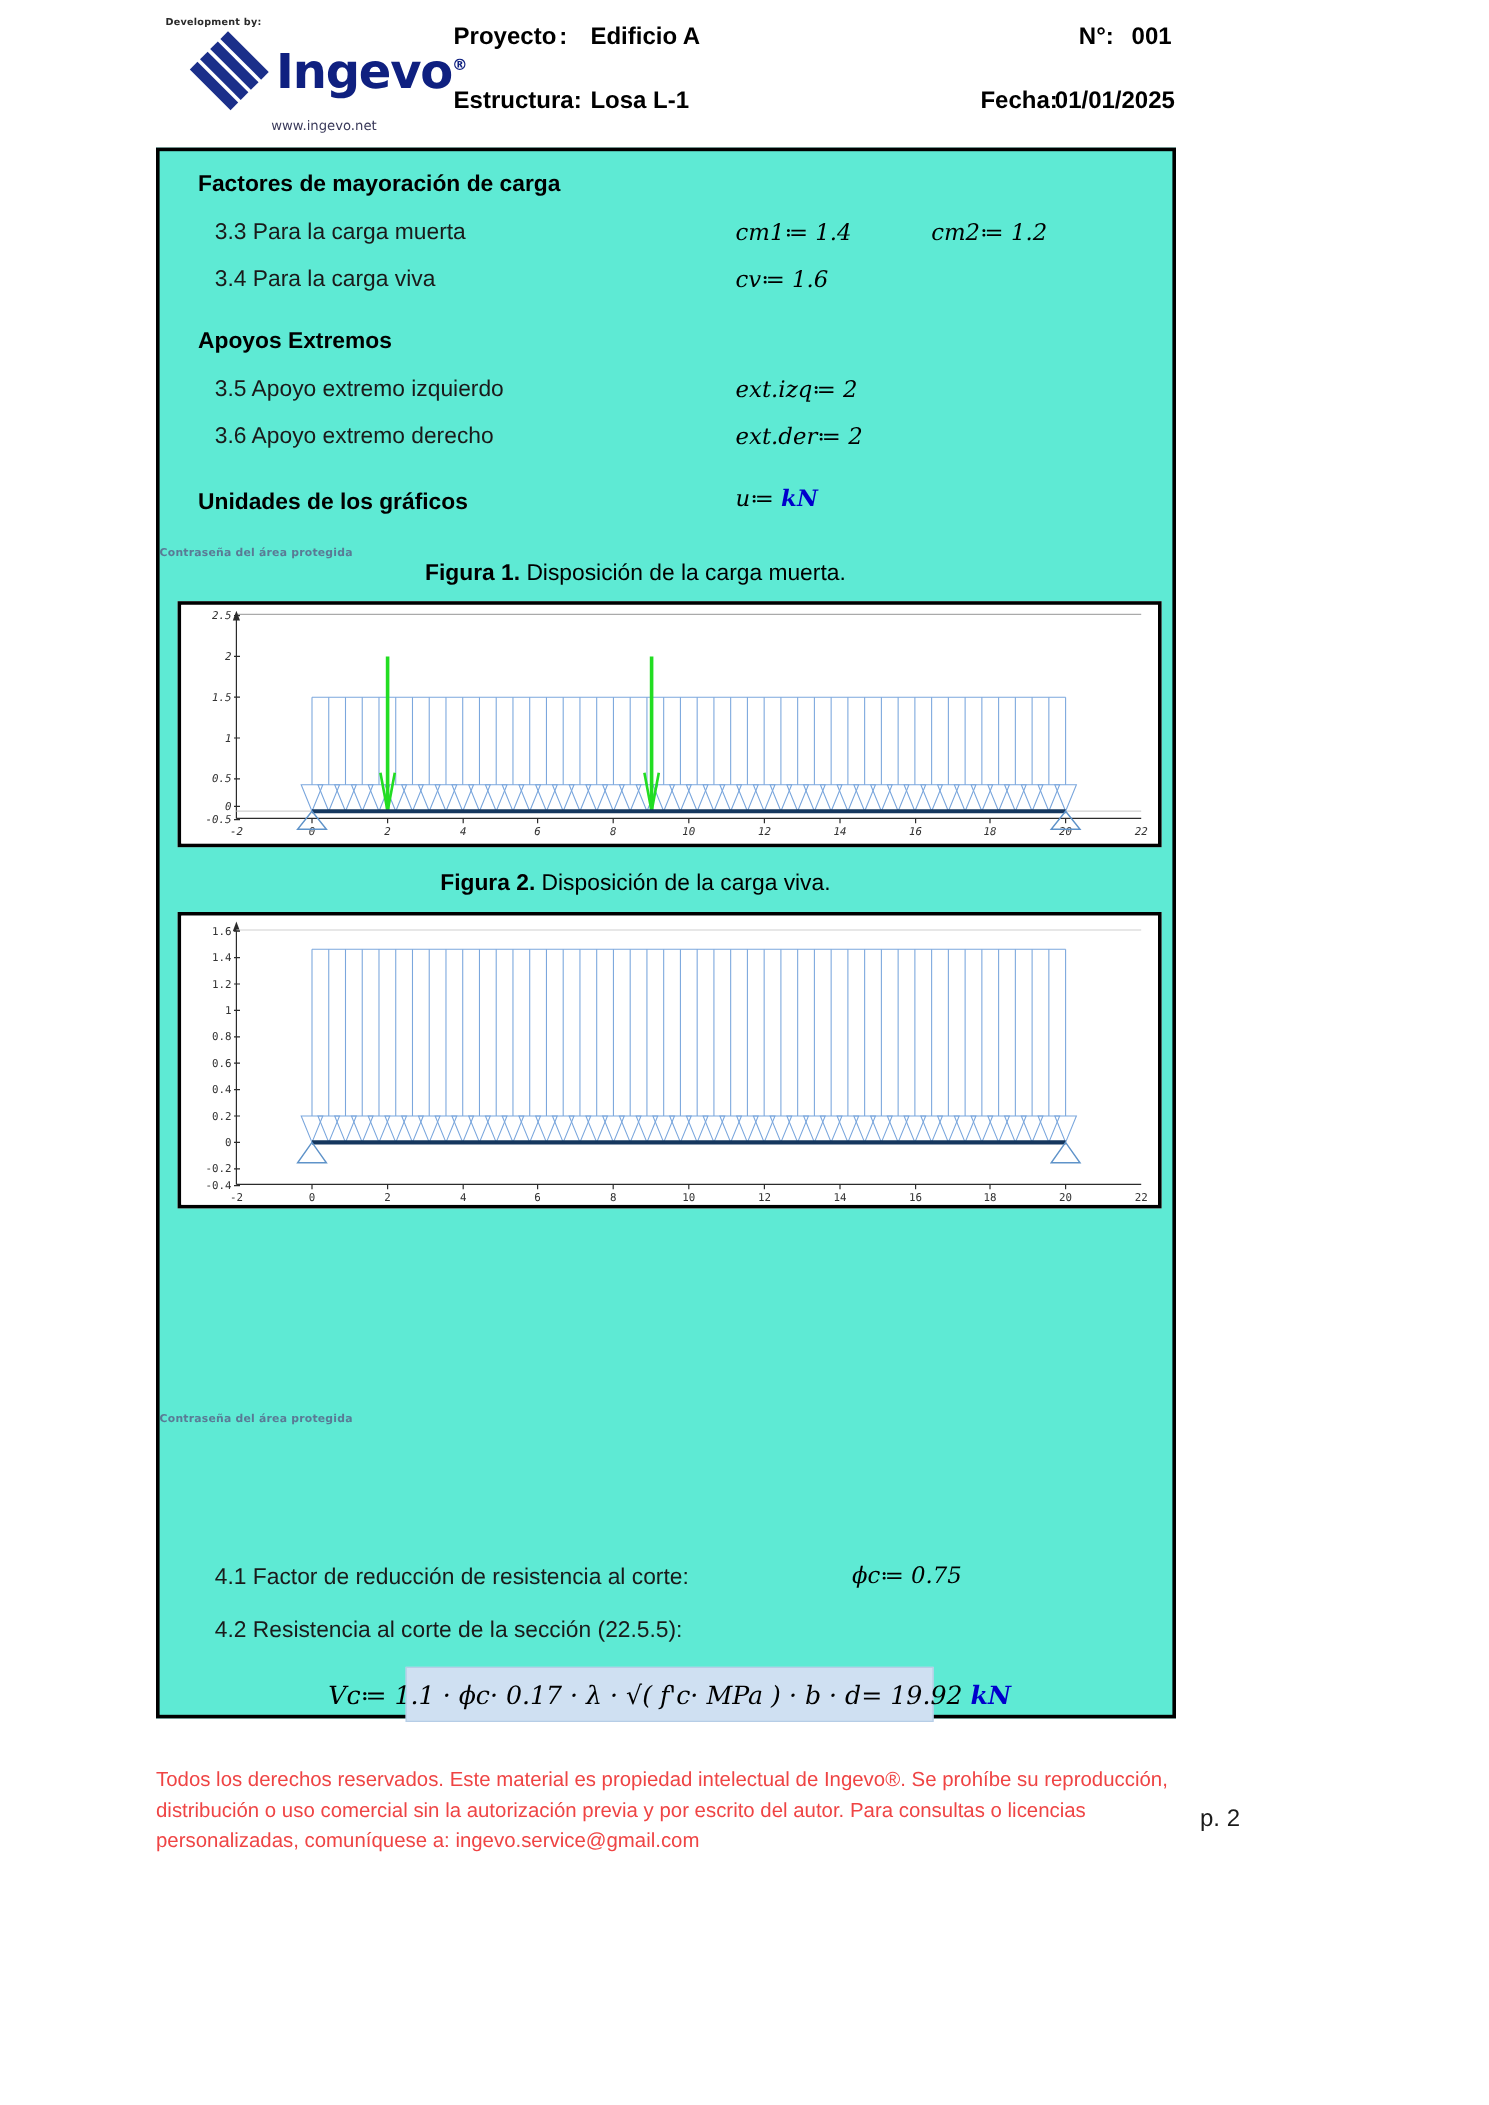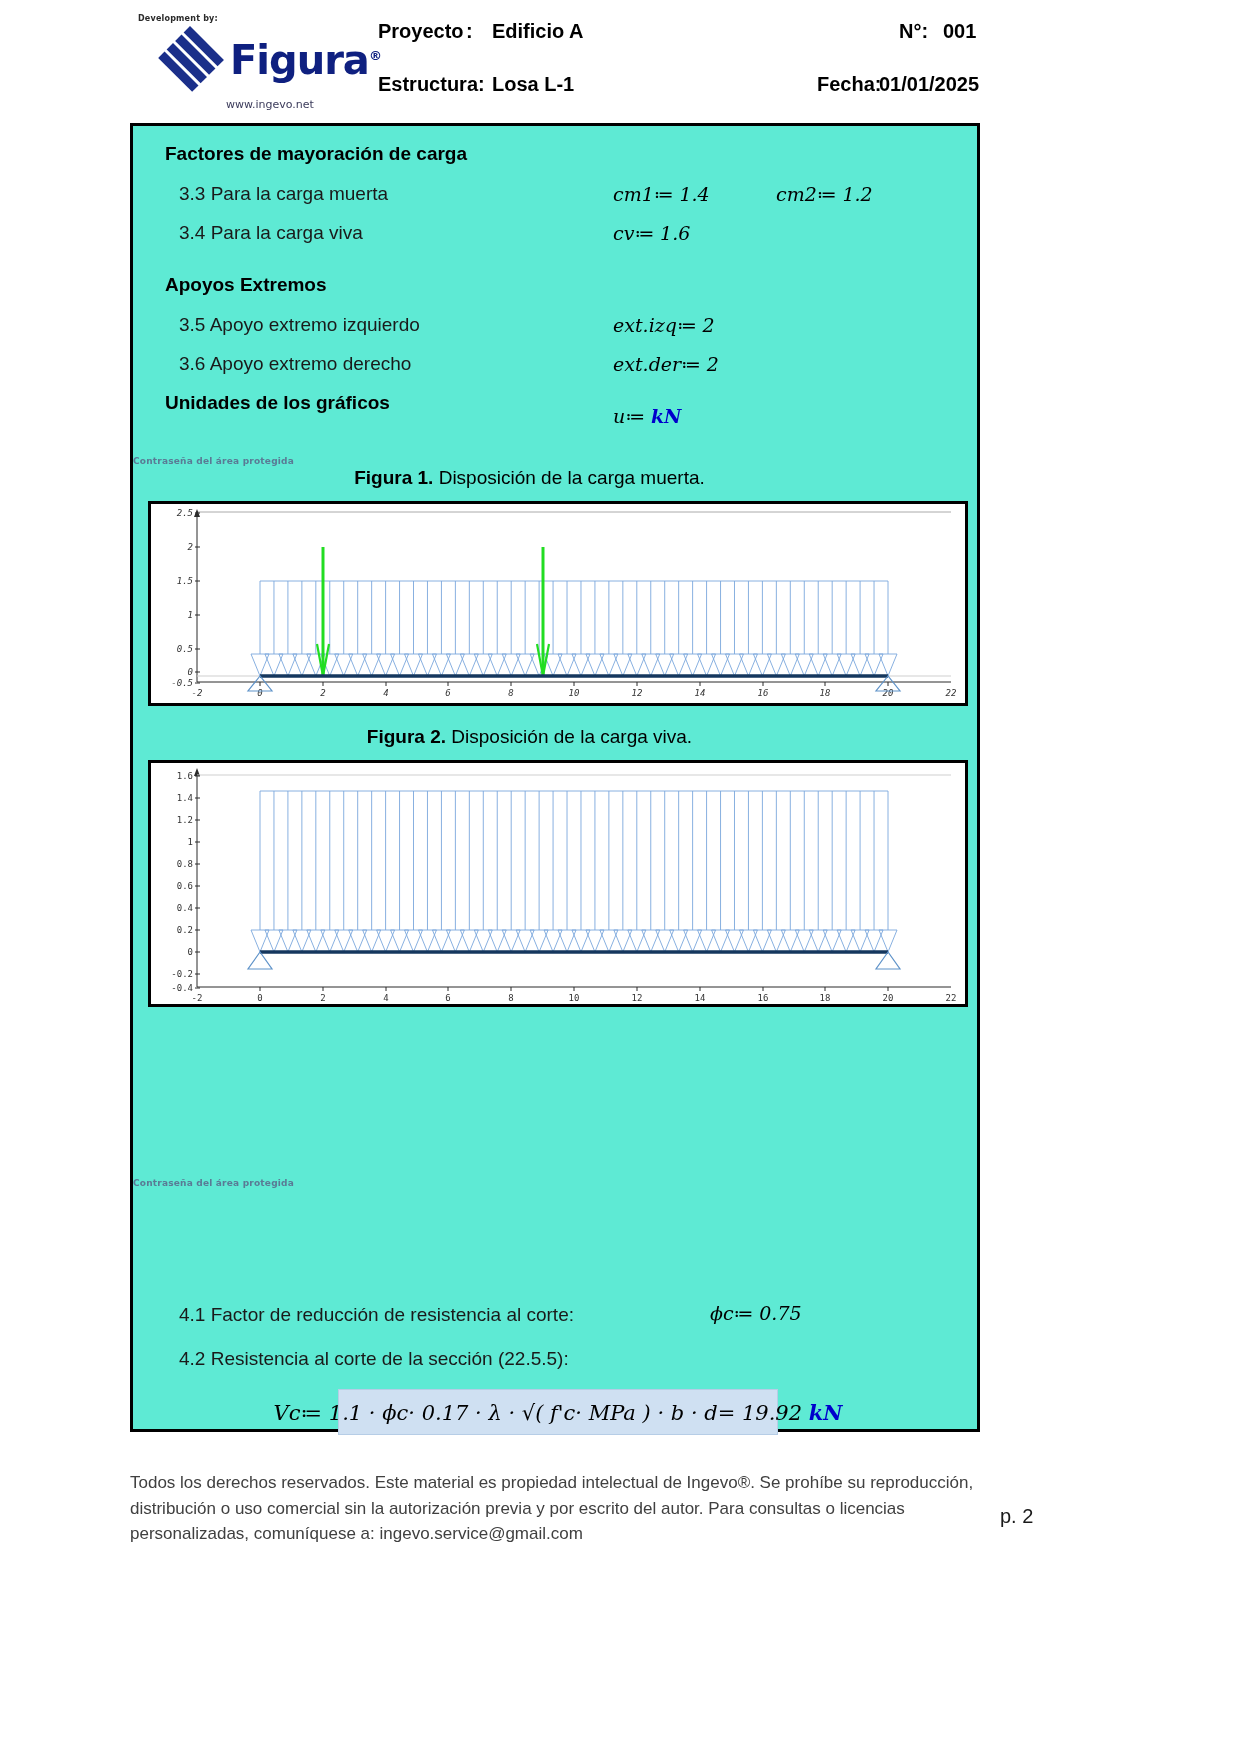--- a/index.html
+++ b/index.html
@@ -99,21 +99,21 @@
   }
   .formula-txt {
     font-family:"DejaVu Serif", serif; font-style:italic; font-size:21px;
     color:#000; white-space:nowrap;
   }
   .formula-txt .bluebold { color:#0000cc; font-weight:700; }
 
   
   .footer {
     position:absolute; left:130px; top:1470px; width:1000px;
-    font-size:17px; color:#404040; line-height:1.5;
+    font-size:17px; color:#ef4444; line-height:1.5;
   }
   .page-num {
     position:absolute; left:1000px; top:1505px; font-size:20px; color:#1a1a1a;
   }
 
   
   .chart-svg { display:block; }
 </style>
 </head>
 <body>
@@ -125,21 +125,21 @@
     <div class="logo-row">
       <svg class="logo-mark" viewBox="0 0 72 72">
         <g transform="rotate(45 36 36)">
           <rect x="12" y="12" width="48" height="9" fill="#1b2f8a"></rect>
           <rect x="12" y="24" width="48" height="9" fill="#1b2f8a"></rect>
           <rect x="12" y="36" width="48" height="9" fill="#1b2f8a"></rect>
           <rect x="12" y="48" width="48" height="9" fill="#1b2f8a"></rect>
         </g>
       </svg>
       <div class="logo-word">
-        <span>Figura</span><sup>®</sup>
+        <span>Ingevo</span><sup>®</sup>
       </div>
     </div>
     <div class="logo-url">www.ingevo.net</div>
   </div>
 
   <div class="hdr-field hdr-label f-proyecto-label">Proyecto</div>
   <div class="hdr-field hdr-label f-proyecto-colon">:</div>
   <div class="hdr-field hdr-value f-proyecto-value">Edificio A</div>
 
   <div class="hdr-field hdr-label f-num-label">N°:</div>
@@ -164,21 +164,21 @@
   <div class="math" style="left:480px; top:96px;">cv≔ 1.6</div>
 
   <div class="sec-head" style="left:32px; top:148px;">Apoyos Extremos</div>
 
   <div class="line-item" style="left:46px; top:188px;">3.5 Apoyo extremo izquierdo</div>
   <div class="math" style="left:480px; top:188px;">ext.izq≔ 2</div>
 
   <div class="line-item" style="left:46px; top:227px;">3.6 Apoyo extremo derecho</div>
   <div class="math" style="left:480px; top:227px;">ext.der≔ 2</div>
 
-  <div class="sec-head" style="left:32px; top:266px;">Unidades de los gráficos</div>
+  <div class="sec-head" style="left:32px; top:282px;">Unidades de los gráficos</div>
   <div class="math" style="left:480px; top:279px;"><span>u≔ </span><span class="math-unit">kN</span></div>
 
   <div class="wm" style="left:0px; top:330px;">Contraseña del área protegida</div>
 
   <div class="fig-caption" style="left:-3px; top:341px;">
     <b>Figura 1.</b><span> Disposición de la carga muerta.</span>
   </div>
 
   <div class="fig-frame" style="left:15px; top:375px; width:820px; height:205px;font-style:italic;">
     <svg class="chart-svg" width="814" height="199" viewBox="0 0 814 199">

